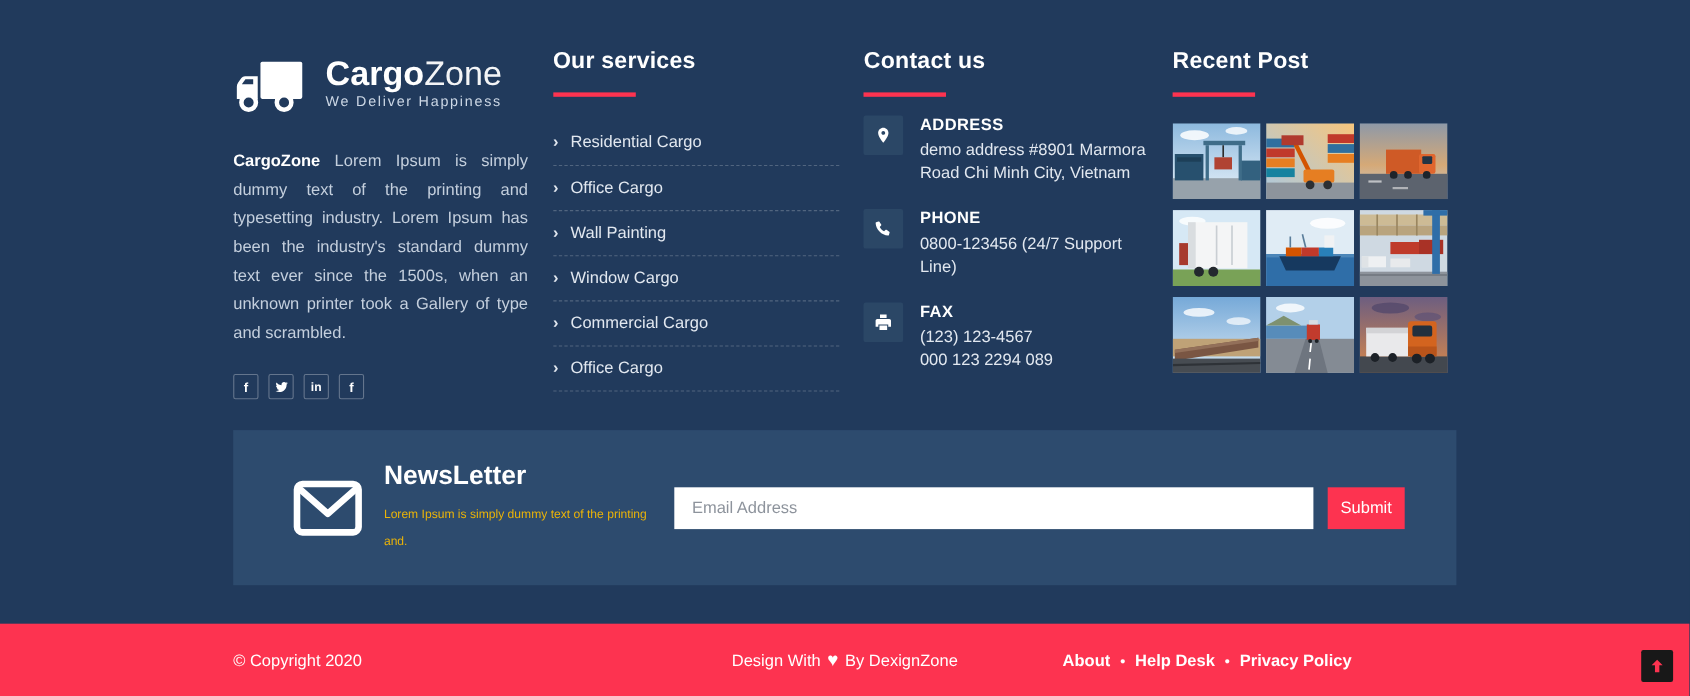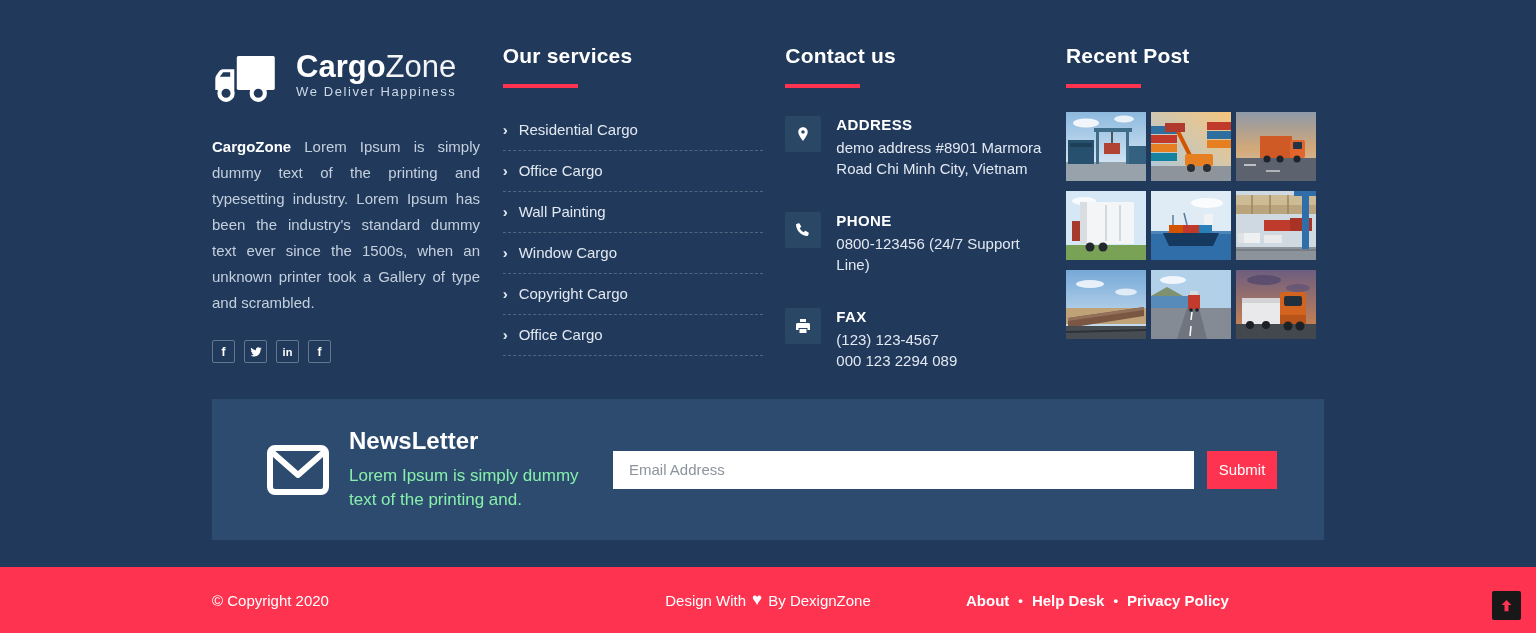--- a/index.html
+++ b/index.html
@@ -43,21 +43,21 @@
   
   .services-list{list-style:none; margin-top:22px;}
   .services-list li{
     display:flex; align-items:center; gap:11px; padding:11px 0 12px;
     border-bottom:1px dashed rgba(255,255,255,.22);
     font-size:15px; color:#e2e8f0; cursor:pointer;
   }
   .services-list li .chev{font-size:15px; color:#e2e8f0; line-height:1; font-weight:bold;}
 
   
-  .contact-list{margin-top:28px; display:flex; flex-direction:column; gap:33px;}
+  .contact-list{margin-top:17px; display:flex; flex-direction:column; gap:22px;}
   .contact-item{display:flex; gap:15px;}
   .contact-icon{
     flex:none; width:36px; height:36px; background:var(--tile); border-radius:2px;
     display:flex; align-items:center; justify-content:center;
   }
   .contact-icon svg{width:16px; height:16px; fill:#fff;}
   .contact-label{font-size:15px; font-weight:bold; letter-spacing:.4px; color:#fff; margin-bottom:4px;}
   .contact-line{font-size:15px; line-height:21px; color:#e2e8f0;}
 
   
@@ -66,21 +66,21 @@
   .post-thumb svg{display:block; width:80px; height:69px;}
 
   
   .newsletter{
     width:1112px; height:141px; margin:28px auto 0; background:var(--panel);
     display:flex; align-items:center; padding:0 47px 0 54px;
   }
   .nl-icon{flex:none; margin-right:19px;}
   .nl-textblock{width:248px; flex:none; margin-right:16px;}
   .nl-title{font-size:24px; font-weight:bold; margin-bottom:9px;}
-  .nl-sub{font-size:17px; line-height:24px; color:#86efac;}
+  .nl-sub{font-size:11px; line-height:24px; color:#eab308;}
   .nl-input{
     flex:1; height:38px; border:none; background:#fff; padding:0 16px;
     font-size:15px; color:#0c4a6e; font-family:"Liberation Sans", sans-serif; outline:none;
   }
   .nl-input::placeholder{color:#8d939c;}
   .nl-submit{
     flex:none; width:70px; height:38px; margin-left:13px; border:none;
     background:var(--accent); color:#fff; font-size:15px; cursor:pointer;
     font-family:"Liberation Sans", sans-serif;
   }
@@ -158,21 +158,21 @@
         <li>
           <span class="chev">›</span>
           <span>Wall Painting</span>
         </li>
         <li>
           <span class="chev">›</span>
           <span>Window Cargo</span>
         </li>
         <li>
           <span class="chev">›</span>
-          <span>Copyright Cargo</span>
+          <span>Commercial Cargo</span>
         </li>
         <li>
           <span class="chev">›</span>
           <span>Office Cargo</span>
         </li>
       </ul>
   </div>
 
   <div class="col3">
     <div class="widget-title">Contact us</div>

